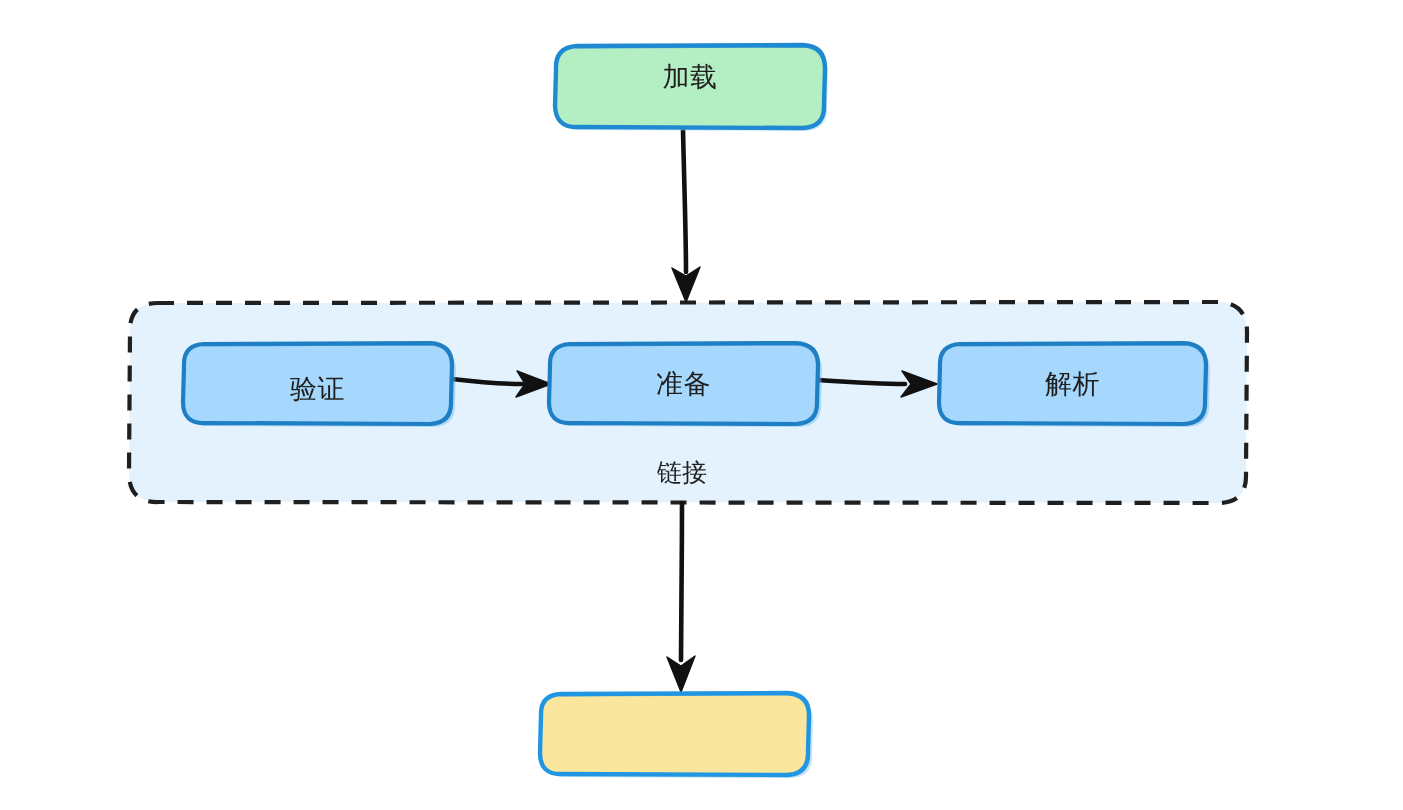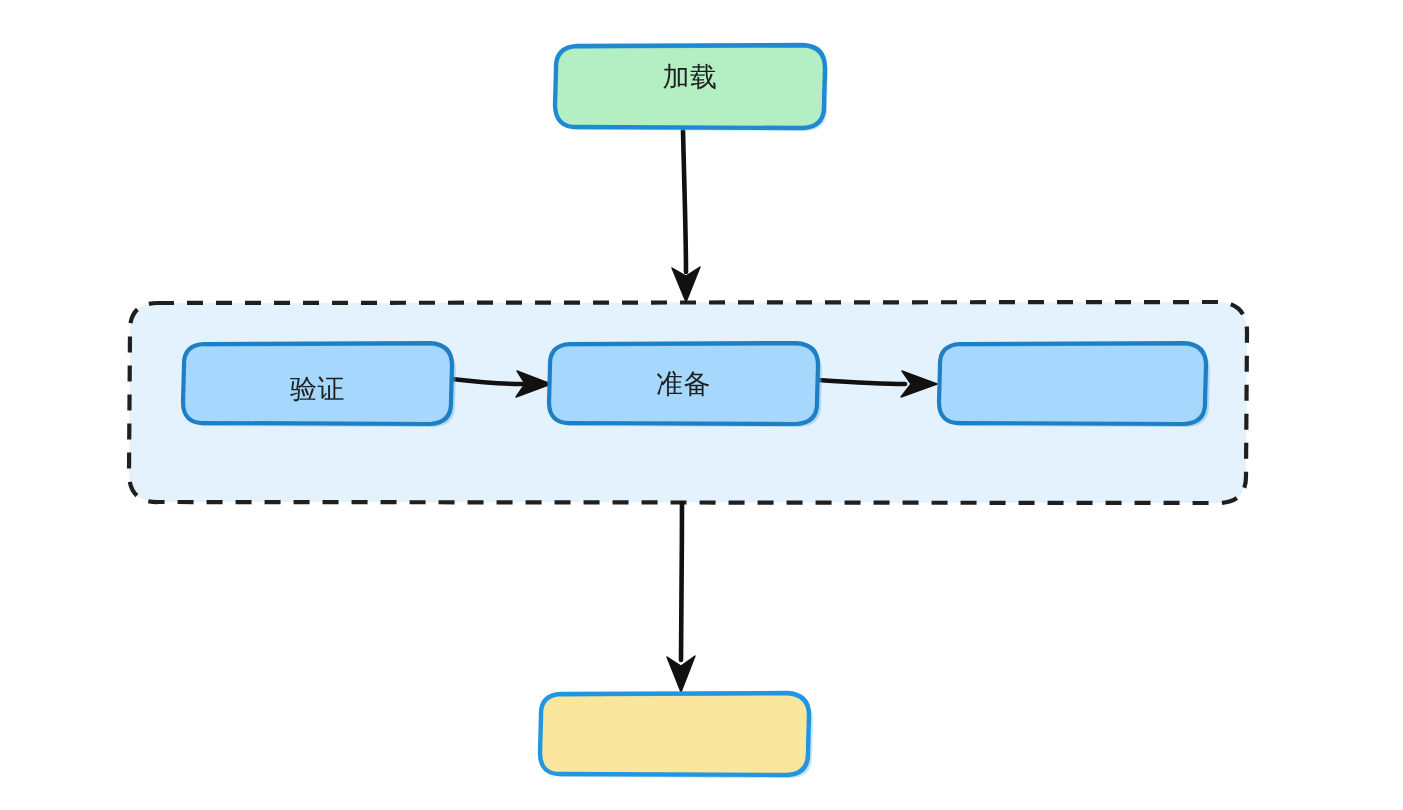--- a/index.html
+++ b/index.html
@@ -115,22 +115,24 @@
     </g>
 
   </svg>
 
   <div class="node-label" style="left:555px; top:35px; width:270px; height:83px;">加载</div>
 
   <div class="node-label" style="left:183px; top:330px; width:269px; height:69px;margin-top:24px;">验证</div>
 
   <div class="node-label" style="left:549px; top:343px; width:269px; height:81px;text-align:center;">准备</div>
 
+  <div class="node-label" style="left:939px; top:343px; width:267px; height:81px;">解析</div>
 
 
+  <div class="cluster-label" style="left:610px; top:456px; width:144px;">链接</div>
 
   <div class="hit" style="left:555px; top:45px; width:270px; height:83px;"></div>
   <div class="hit" style="left:183px; top:343px; width:269px; height:81px;"></div>
   <div class="hit" style="left:549px; top:343px; width:269px; height:81px;"></div>
   <div class="hit" style="left:939px; top:343px; width:267px; height:81px;"></div>
   <div class="hit" style="left:540px; top:693px; width:270px; height:82px;"></div>
 
 </div>
 
 </body></html>

